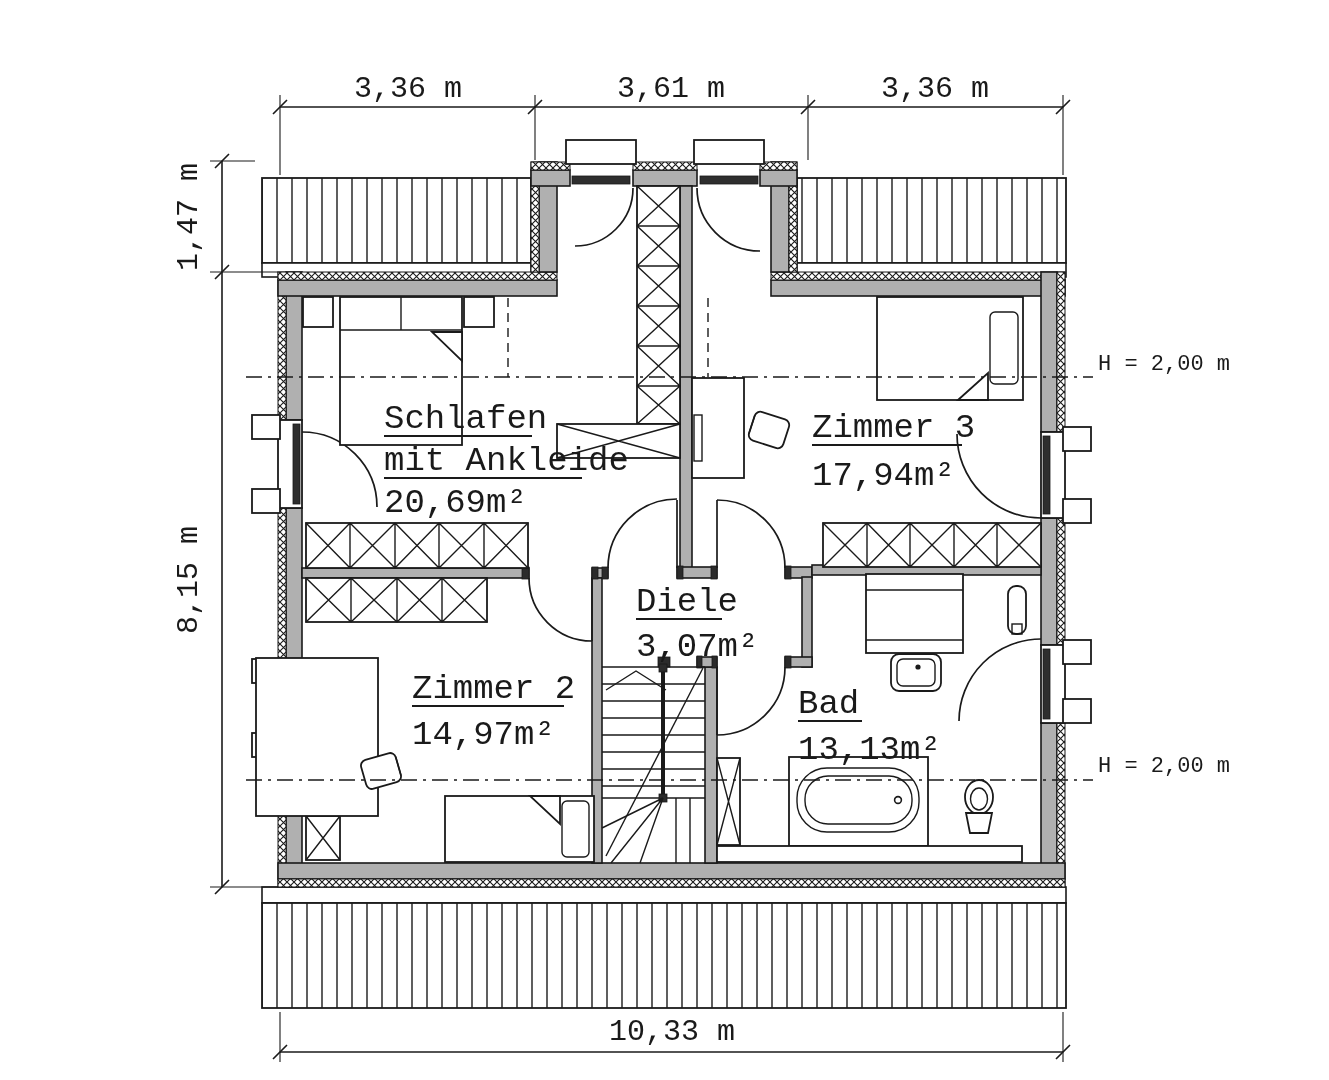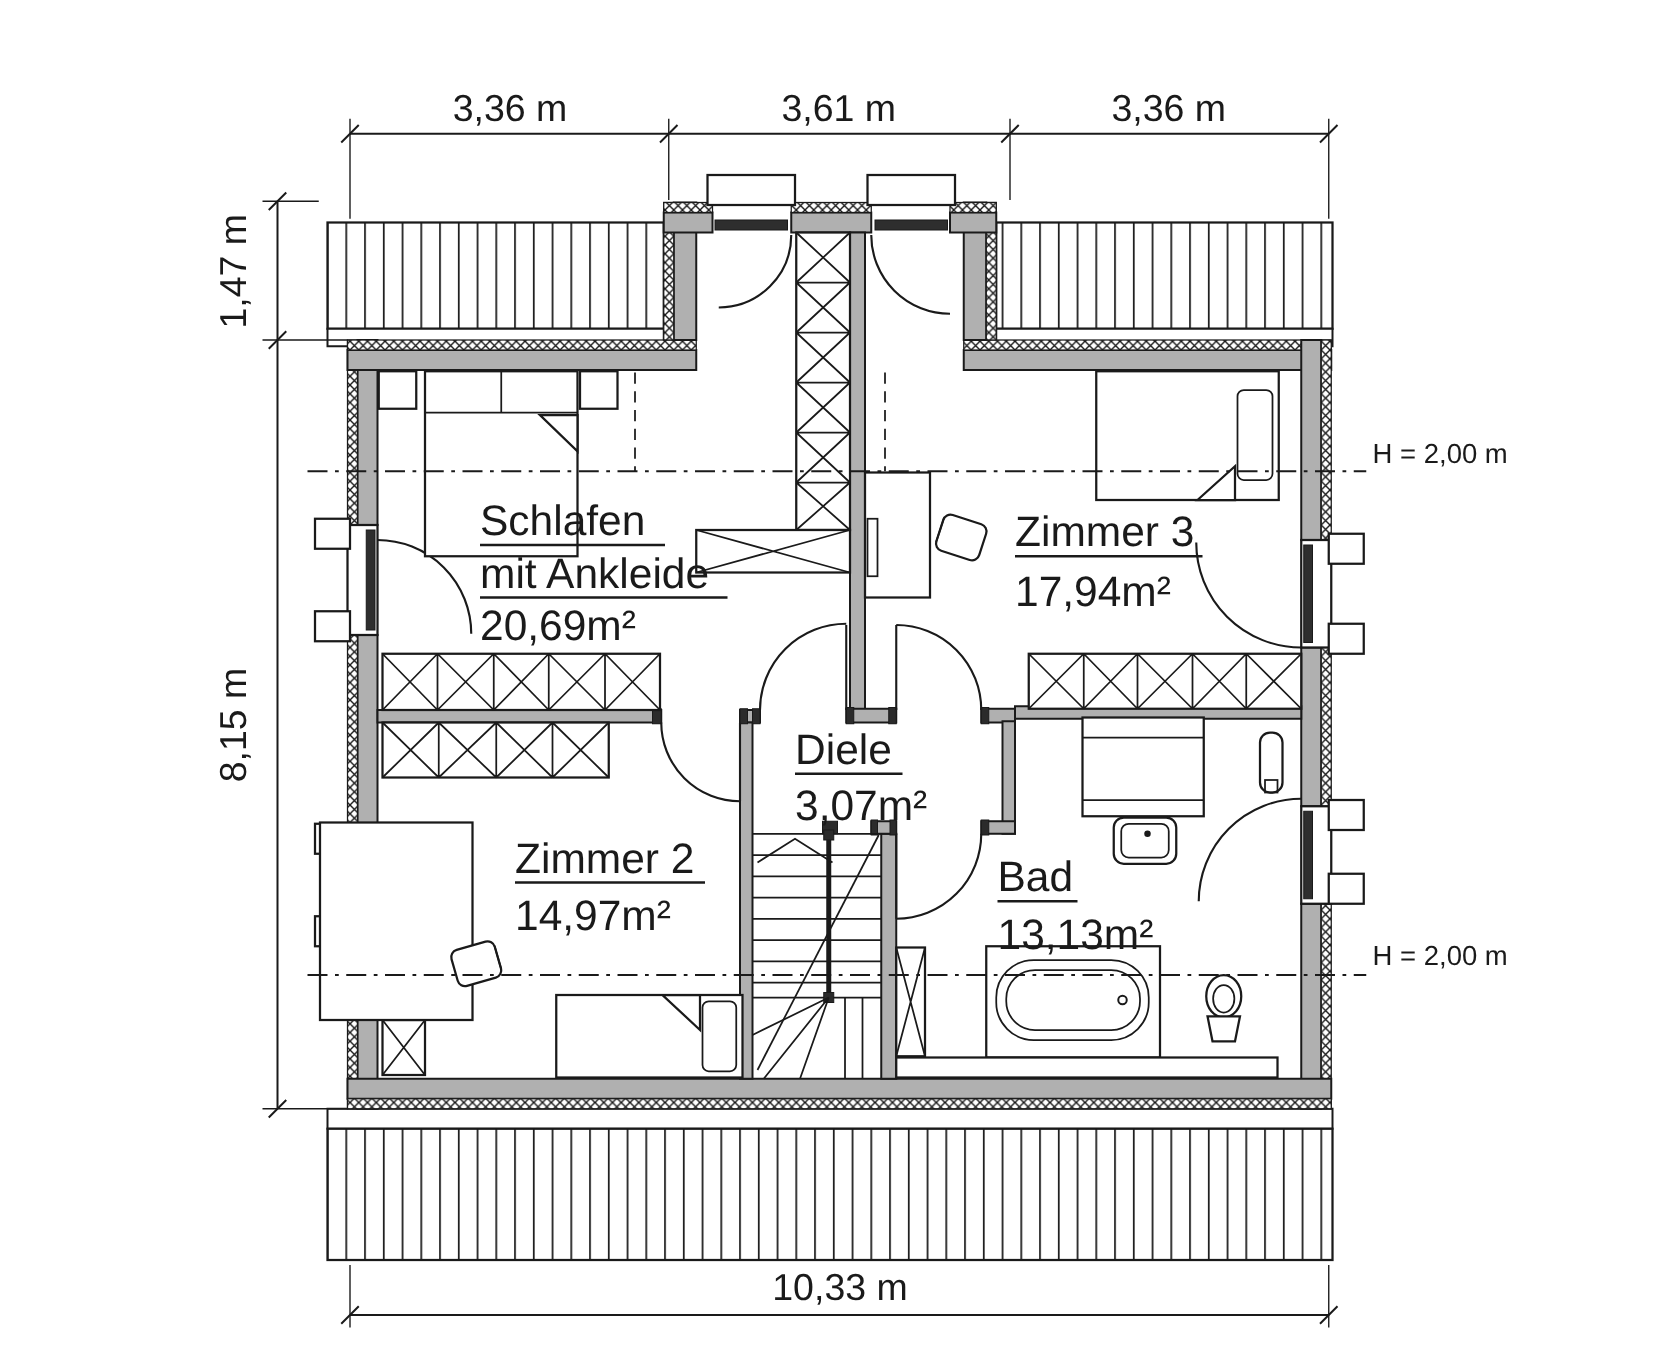--- a/index.html
+++ b/index.html
@@ -1,17 +1,17 @@
 <!DOCTYPE html>
 <html style="--wall: #b0b0b0; --line: #1a1a1a;"><head>
 <meta charset="utf-8">
 <style>
   :root{ --wall:#b0b0b0; --line:#1a1a1a; --leaf:#2e2e2e; }
   html,body{margin:0;padding:0;background:#ffffff;}
-  .page{width:1306px;height:1080px;position:relative;background:#fff;font-family:Liberation Sans, sans-serif;}
+  .page{width:1306px;height:1080px;position:relative;background:#fff;font-family:Liberation Mono, monospace;}
   svg{display:block;}
   .wall{fill:var(--wall);stroke:var(--line);stroke-width:1.6;}
   .insul{fill:url(#insul);stroke:var(--line);stroke-width:1;}
   .band{fill:url(#vlines);stroke:var(--line);stroke-width:1.8;}
   .fascia{fill:#fff;stroke:var(--line);stroke-width:1.6;}
   .furn{fill:#fff;stroke:var(--line);stroke-width:1.8;}
   .thin{fill:none;stroke:var(--line);stroke-width:1.4;}
   .arc{fill:none;stroke:var(--line);stroke-width:1.7;}
   .leaf{fill:var(--leaf);stroke:var(--line);stroke-width:0.8;}
   .cap{fill:#2b2b2b;stroke:var(--line);stroke-width:0.8;}

